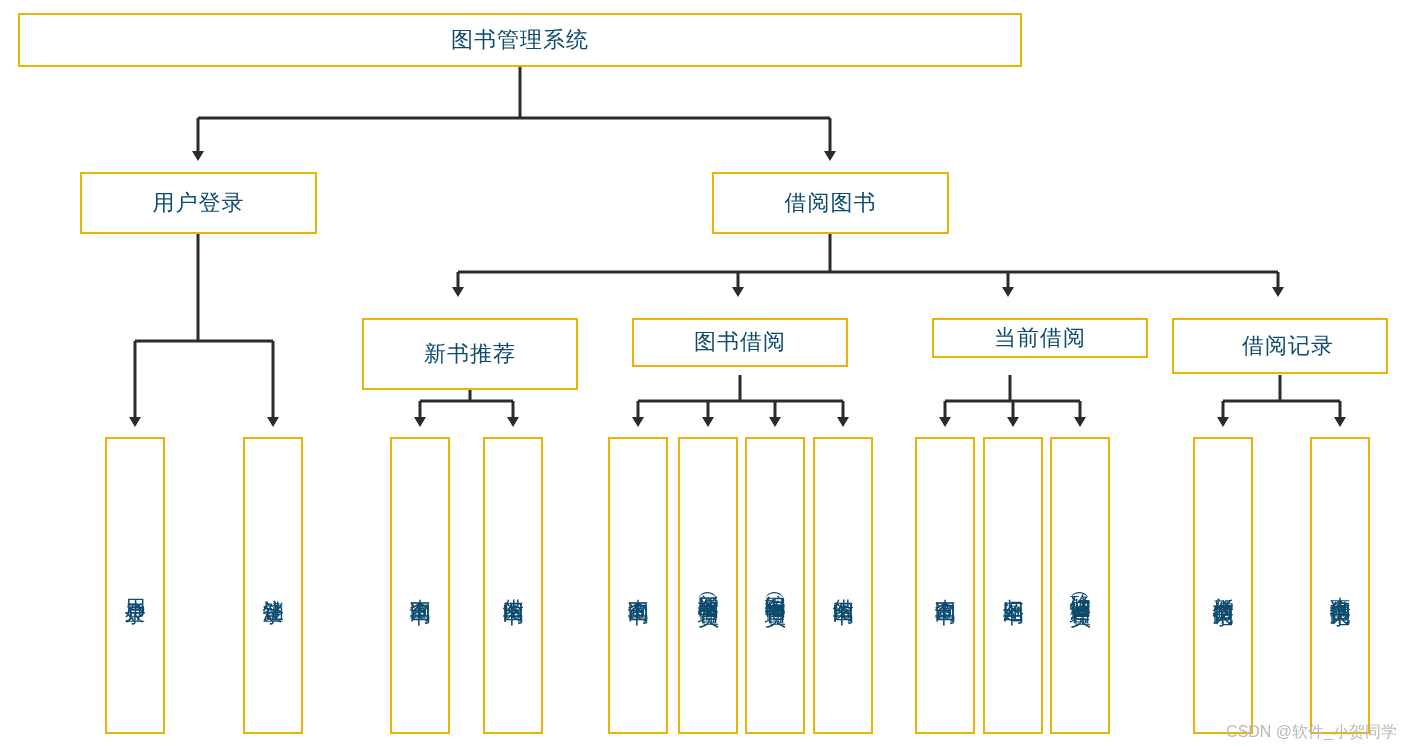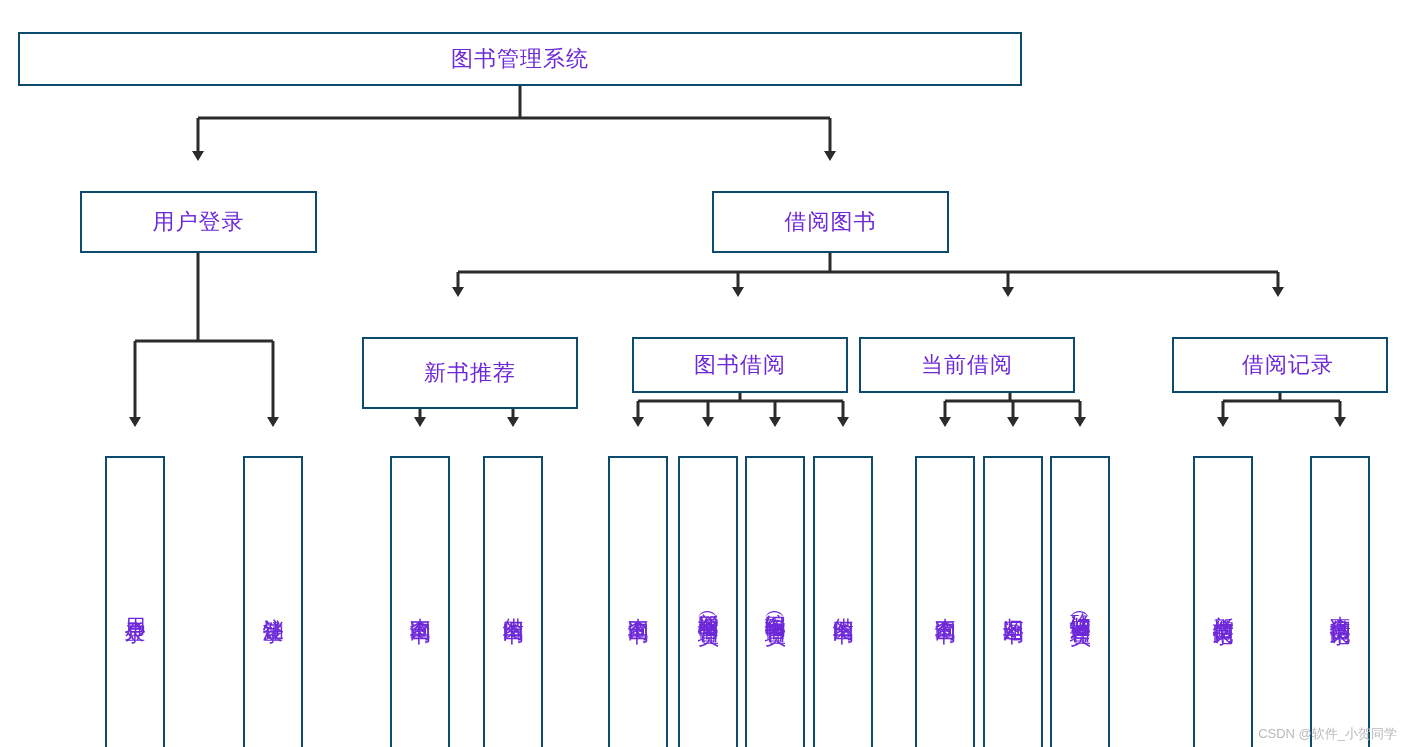--- a/index.html
+++ b/index.html
@@ -21,28 +21,27 @@
     position: absolute;
     left: 0;
     top: 0;
     width: 1405px;
     height: 747px;
     pointer-events: none;
   }
   .node {
     position: absolute;
     box-sizing: border-box;
-    border: 2px solid #0c4a6e;
+    border: 2px solid #eab308;
     background: #ffffff;
     display: flex;
     align-items: center;
     justify-content: center;
-    color: #6d28d9;
+    color: #0c4a6e;
     overflow: hidden;
-    margin-top: 19px;
   }
   .node.horiz {
     font-size: 22px;
     letter-spacing: 1px;
     line-height: 1.1;
   }
   .node.vert {
     writing-mode: vertical-rl;
     text-orientation: upright;
     font-size: 21px;
@@ -54,21 +53,21 @@
   }
   .node.vert .vtext {
     writing-mode: vertical-rl;
     text-orientation: upright;
     white-space: nowrap;
   }
   #watermark {
     position: absolute;
     right: 8px;
     bottom: 4px;
-    font-size: 13px;
+    font-size: 16px;
     color: #b9b9b9;
     white-space: nowrap;
     user-select: none;
   }
 </style>
 </head>
 <body>
 
 <div id="canvas">
 
@@ -129,24 +128,24 @@
   <div class="node horiz" style="left:80px; top:172px; width:237px; height:62px;">
     <span>用户登录</span>
   </div>
   <div class="node horiz" style="left:712px; top:172px; width:237px; height:62px;">
     <span>借阅图书</span>
   </div>
 
   <div class="node horiz" style="left:362px; top:318px; width:216px; height:72px;">
     <span>新书推荐</span>
   </div>
-  <div class="node horiz" style="left:632px; top:318px; width:216px; height:56px;">
+  <div class="node horiz" style="left:632px; top:318px; width:216px; height:49px;">
     <span>图书借阅</span>
   </div>
-  <div class="node horiz" style="left:859px; top:318px; width:216px; height:56px;text-align:center;">
+  <div class="node horiz" style="left:932px; top:318px; width:216px; height:40px;text-align:center;">
     <span>当前借阅</span>
   </div>
   <div class="node horiz" style="left:1172px; top:318px; width:216px; height:56px;padding-left:16px;">
     <span>借阅记录</span>
   </div>
 
   <div class="node vert" style="left:105px; top:437px; width:60px; height:297px;">
     <span class="vtext">用户登录</span>
   </div>
   <div class="node vert" style="left:243px; top:437px; width:60px; height:297px;">

